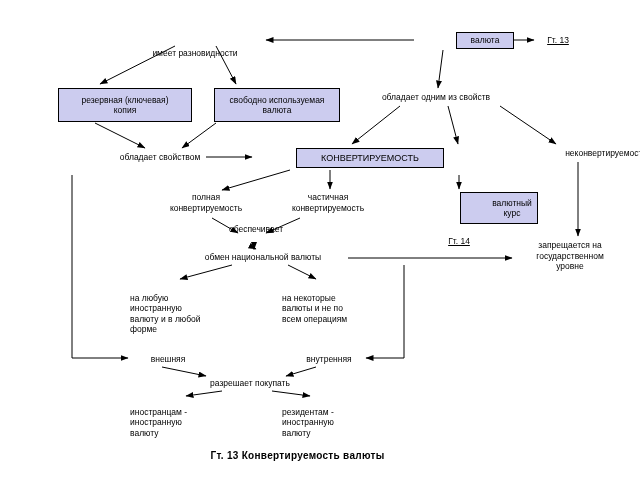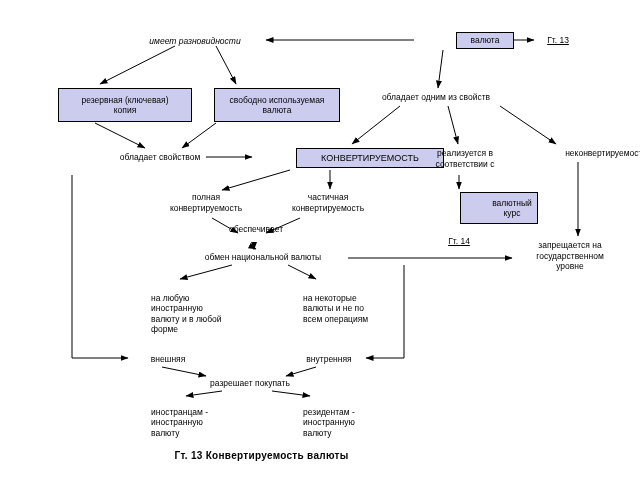--- a/index.html
+++ b/index.html
@@ -46,36 +46,36 @@
   .plain {
     background: transparent;
     display: flex;
     align-items: flex-start;
     justify-content: center;
   }
   .plain-left {
     background: transparent;
     text-align: left;
     display: block;
-    margin-left: 21px;
   }
   .link {
     text-decoration: underline;
     background: transparent;
     display: flex;
     align-items: center;
     justify-content: center;
   }
   .caption {
     position: absolute;
     width: 523px;
     text-align: center;
     font-size: 10px;
     font-weight: bold;
     letter-spacing: 0.3px;
+    padding-left: 36px;
   }
 </style>
 </head>
 <body>
 
 <div id="canvas">
 
   <svg id="edges" viewBox="0 0 640 480">
     <defs>
       <marker id="arrow" markerWidth="9" markerHeight="9" refX="7.5" refY="3" orient="auto" markerUnits="strokeWidth">
@@ -134,21 +134,21 @@
       <path d="M162,367 L206,376"></path>
 
       <path d="M316,367 L286,376"></path>
 
       <path d="M222,391 L186,396"></path>
 
       <path d="M272,391 L310,396"></path>
     </g>
   </svg>
 
-  <div class="node plain" style="left:130px; top:36px; width:130px; height:12px;font-style:italic;">
+  <div class="node plain" style="left:130px; top:48px; width:130px; height:12px;">
     <span>имеет разновидности</span>
   </div>
 
   <div class="node box" style="left:416px; top:32px; width:58px; height:17px;">
     <span>валюта</span>
   </div>
 
   <div class="node link" style="left:538px; top:33px; width:40px; height:14px;">
     <span>Гт. 13</span>
   </div>
@@ -168,24 +168,20 @@
   </div>
 
   <div class="node plain" style="left:100px; top:152px; width:120px; height:12px;justify-content:center;">
     <span>обладает свойством</span>
   </div>
 
   <div class="node box" style="left:256px; top:148px; width:148px; height:20px; font-size:9px;">
     <span>КОНВЕРТИРУЕМОСТЬ</span>
   </div>
 
-  <div class="node plain" style="left:420px; top:148px; width:90px; height:24px;">
-    <span>реализуется в
-соответствии с</span>
-  </div>
 
   <div class="node plain" style="left:549px; top:148px; width:114px; height:12px;">
     <span>неконвертируемость</span>
   </div>
 
   <div class="node plain" style="left:152px; top:192px; width:108px; height:24px;">
     <span>полная
 конвертируемость</span>
   </div>
 

